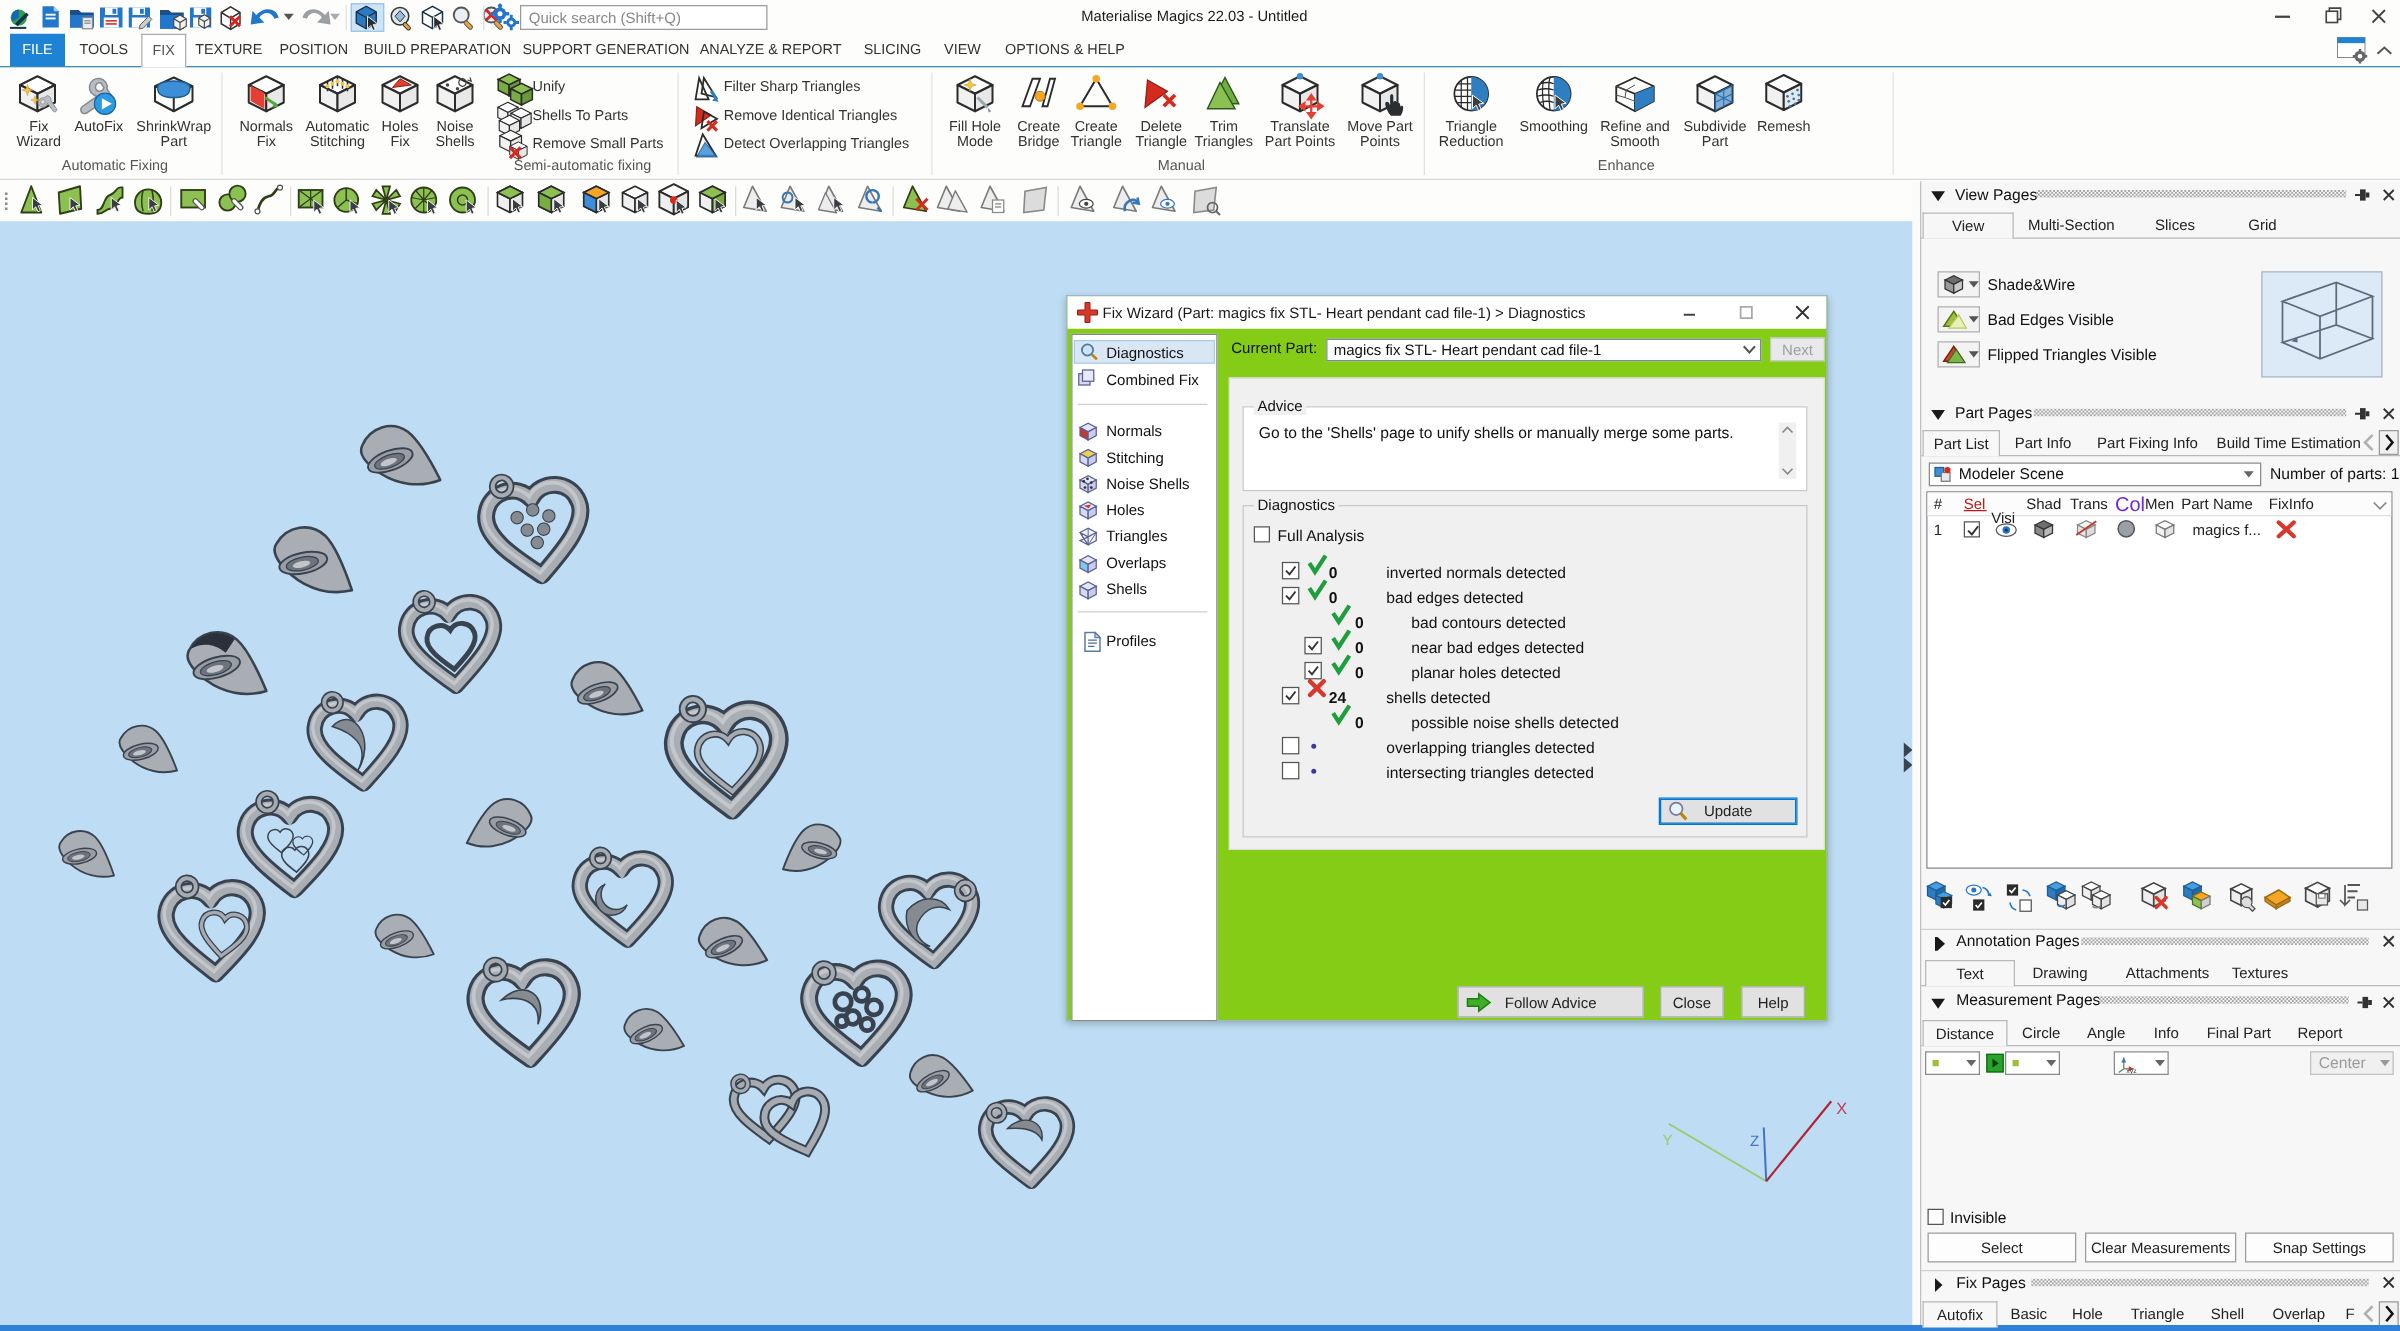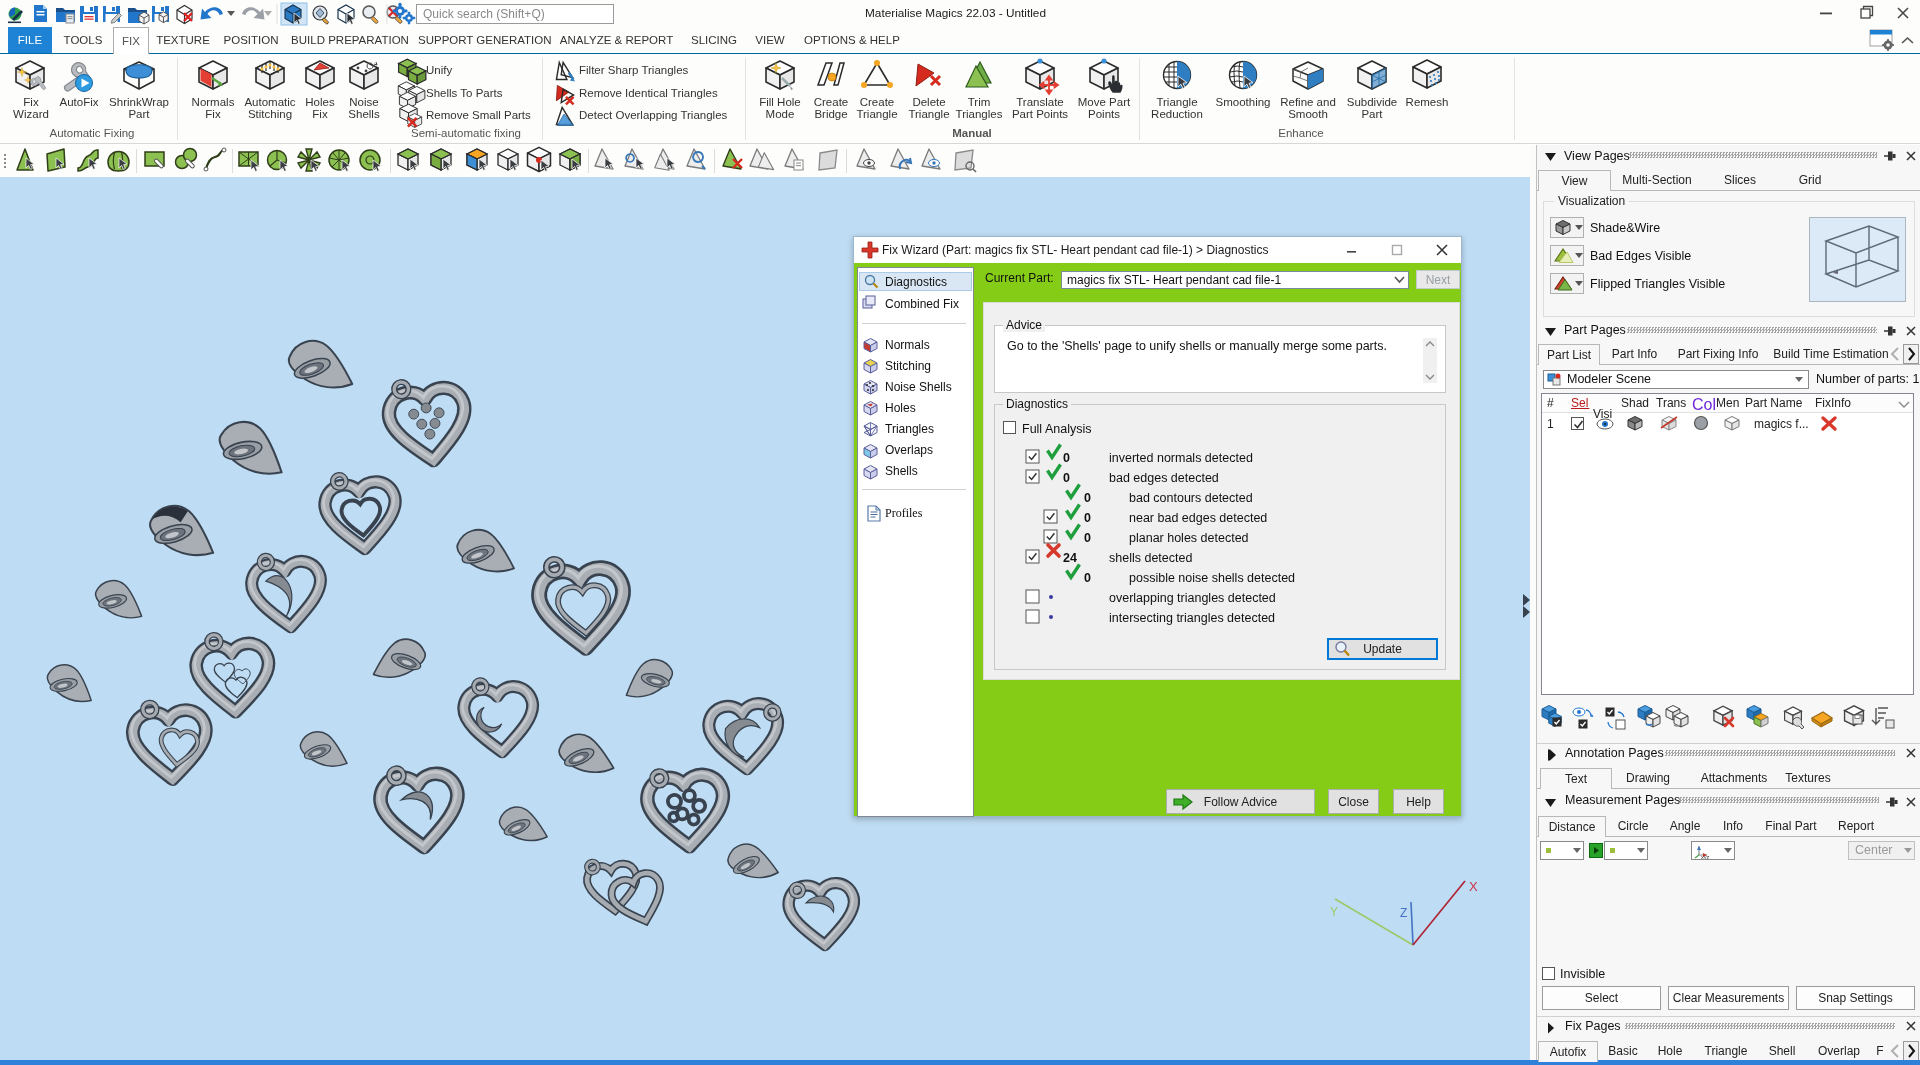--- a/index.html
+++ b/index.html
@@ -435,21 +435,21 @@
 <div class="ritem" style="left:950px;top:42px;width:58px;">Trim<br>Triangles</div>
 <div class="ritem" style="left:1006px;top:42px;width:68px;">Translate<br>Part Points</div>
 <div class="ritem" style="left:1071px;top:42px;width:66px;">Move Part<br>Points</div>
 <div class="ritem" style="left:1146px;top:42px;width:62px;">Triangle<br>Reduction</div>
 <div class="ritem" style="left:1209px;top:42px;width:68px;">Smoothing</div>
 <div class="ritem" style="left:1274px;top:42px;width:68px;">Refine and<br>Smooth</div>
 <div class="ritem" style="left:1341px;top:42px;width:62px;">Subdivide<br>Part</div>
 <div class="ritem" style="left:1400px;top:42px;width:54px;">Remesh</div>
 <div class="rgroup" style="left:40px;width:104px;">Automatic Fixing</div>
 <div class="rgroup" style="left:402px;width:128px;">Semi-automatic fixing</div>
-<div class="rgroup" style="left:942px;width:60px;font-weight:bold;">Manual</div>
+<div class="rgroup" style="left:915px;width:60px;">Manual</div>
 <div class="rgroup" style="left:1267px;width:68px;">Enhance</div>
 </div>
 <div id="toolbar">
 <svg width="1000" height="32" style="position:absolute;left:0;top:0">
 <defs>
 <g id="cur2">
           <path d="M0 0 l0 10 2.6-2.6 1.8 4 1.9-0.9 -1.7-3.8 3.4-0.6 z" fill="#3a3d42" stroke="#fff" stroke-width="0.7"></path>
         </g>
 <g id="gtri">
           <polygon points="0,-11 8,10 -8,10" fill="#8cc152" stroke="#2f3e18" stroke-width="1.5" stroke-linejoin="round"></polygon>
@@ -814,23 +814,20 @@
       <rect x="9.5" y="5" width="3" height="4" fill="#333"></rect>
     </svg>
 <svg width="10" height="10" style="position:absolute;left:369px;top:6px">
       <path d="M1 1 l8 8 M9 1 l-8 8" stroke="#333" stroke-width="1.5"></path>
     </svg>
 <div style="position:absolute;left:0;top:45px;width:384px;height:1px;background:#b8b8b8;"></div>
 <div class="tab tabsel" style="left:1px;top:25px;width:73px;height:21px;line-height:20px;">View</div>
 <div class="tab" style="left:85px;top:25px;width:70px;height:20px;line-height:20px;">Multi-Section</div>
 <div class="tab" style="left:183px;top:25px;width:40px;height:20px;line-height:20px;">Slices</div>
 <div class="tab" style="left:253px;top:25px;width:40px;height:20px;line-height:20px;">Grid</div>
-<div class="gbox" style="left:6px;top:56px;width:372px;height:116px;background:#f7f7f7;">
-      <div class="glabel" style="background:#f7f7f7;">Visualization</div>
-    </div>
 <div class="combo" style="left:13px;top:72px;width:34px;height:21px;background:#f3f3f3;border:1px solid #b0b0b0;"></div>
 <svg width="22" height="17" style="position:absolute;left:15px;top:74px">
       <polygon points="4,5 11,1.5 18,5 11,8.5" fill="#6e6e6e" stroke="#333" stroke-width="1"></polygon>
       <polygon points="4,5 11,8.5 11,15.5 4,12" fill="#9a9a9a" stroke="#333" stroke-width="1"></polygon>
       <polygon points="11,8.5 18,5 18,12 11,15.5" fill="#c8c8c8" stroke="#333" stroke-width="1"></polygon>
     </svg>
 <div class="carr" style="left:38px;top:80px;border-top-color:#555;"></div>
 <div style="position:absolute;left:53px;top:76px;font-size:12.5px;color:#111;">Shade&amp;Wire</div>
 <div class="combo" style="left:13px;top:100px;width:34px;height:21px;background:#f3f3f3;border:1px solid #b0b0b0;"></div>
 <svg width="22" height="17" style="position:absolute;left:15px;top:102px">
@@ -1187,21 +1184,21 @@
     </svg>
 <div style="position:absolute;left:31px;top:227px;font-size:12px;color:#111;">Shells</div>
 <div style="position:absolute;left:8px;top:252px;width:104px;height:1px;background:#d0d0d0;"></div>
 <svg width="16" height="17" style="position:absolute;left:12px;top:268px">
       <path d="M2 1 h8 l4 4 v11 h-12 z" fill="#fff" stroke="#5a7ba6" stroke-width="1.2"></path>
       <path d="M10 1 l4 4 h-4 z" fill="#c9d9ea" stroke="#5a7ba6" stroke-width="1"></path>
       <g stroke="#4a6b96" stroke-width="1">
         <path d="M4.5 7 h7 M4.5 9.5 h7 M4.5 12 h5"></path>
       </g>
     </svg>
-<div style="position:absolute;left:31px;top:269px;font-size:12px;color:#111;font-family:Liberation Serif, serif;">Profiles</div>
+<div style="position:absolute;left:31px;top:269px;font-size:12px;color:#111;">Profiles</div>
 
 <div style="position:absolute;left:131px;top:34px;font-size:12px;color:#111;">Current Part:</div>
 <div class="combo" style="left:207px;top:34px;width:348px;height:18px;border:1px solid #7a8a99;"></div>
 <div style="position:absolute;left:213px;top:36px;font-size:12px;color:#111;">magics fix STL- Heart pendant cad file-1</div>
 <svg width="12" height="10" style="position:absolute;left:540px;top:38px">
       <path d="M1 2 L5.5 7 L10 2" stroke="#555" stroke-width="1.6" fill="none"></path>
     </svg>
 <div class="btn" style="left:562px;top:33px;width:44px;height:19px;line-height:18px;background:#e9e9e9;border-color:#c2c8ce;color:#9aa0a6;">Next</div>
 
 <div style="position:absolute;left:129px;top:65px;width:477px;height:378px;border:1px solid #dcdcdc;background:#f0f0f0;"></div>

